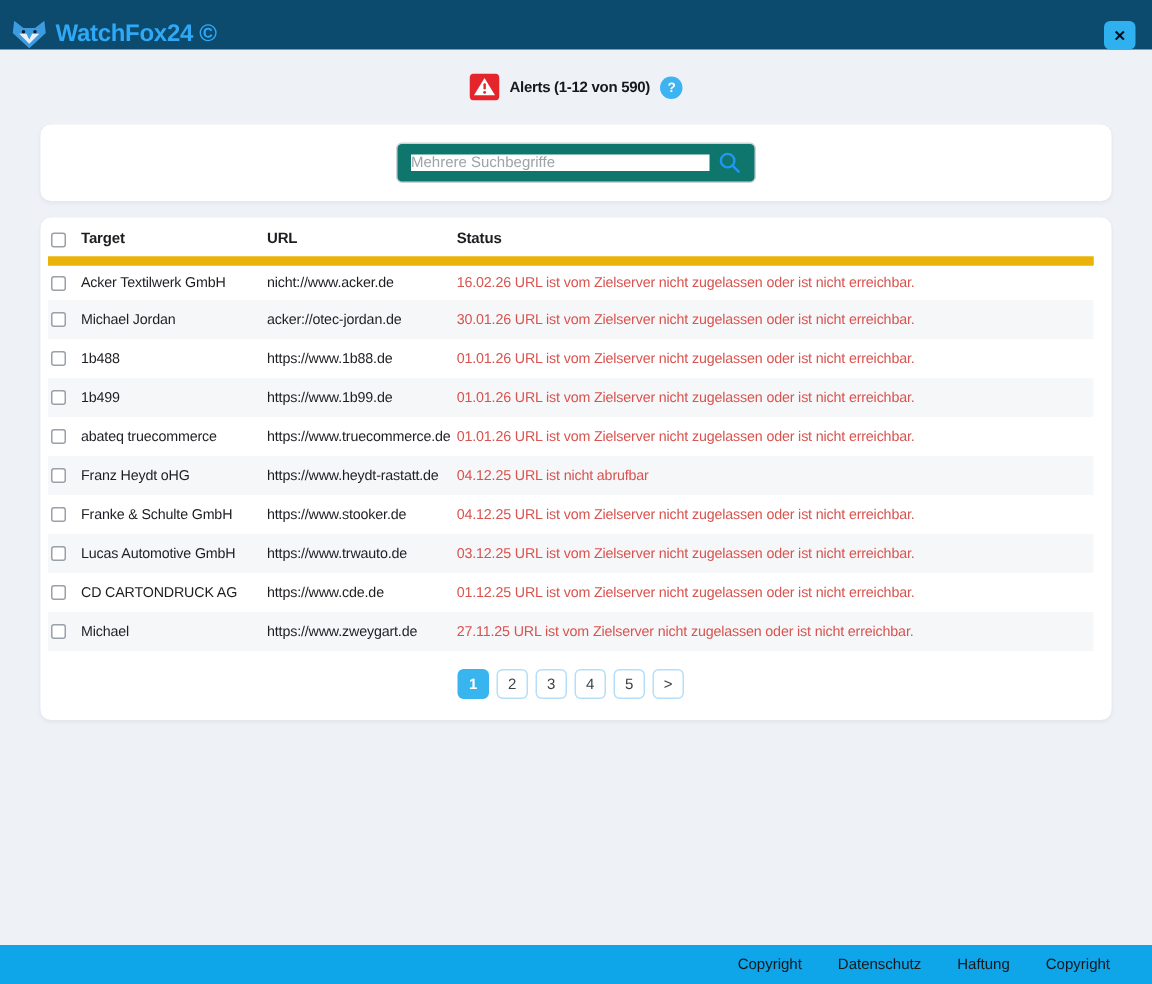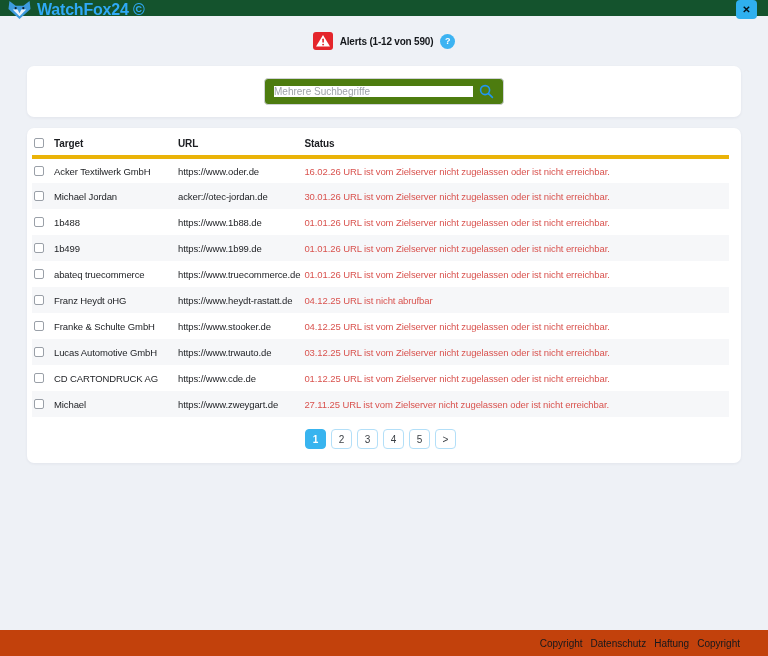--- a/index.html
+++ b/index.html
@@ -5,24 +5,24 @@
   * { box-sizing: border-box; margin: 0; padding: 0; }
   html, body { width: 768px; height: 656px; overflow: hidden; }
   body {
     font-family: "Liberation Sans", sans-serif;
     background: #eef1f6;
     position: relative;
   }
 
   
   .topbar {
-    height: 16px;
-    background: #14532d;
+    height: 33px;
+    background: #0c4a6e;
     display: flex;
-    align-items: flex-start;
+    align-items: flex-end;
     justify-content: space-between;
     padding: 0 11px 0 8px;
   }
   .brand { display: flex; align-items: center; gap: 6px; }
   .brand-name {
     color: #2fa9f5;
     font-size: 16px;
     font-weight: 700;
     letter-spacing: -0.2px;
   }
@@ -66,21 +66,21 @@
   .search-card {
     margin-top: 13px;
     height: 51px;
     display: flex; align-items: center; justify-content: center;
   }
   .search-box {
     width: 240px; height: 27px;
     border: 1px solid #cfd2d6; border-radius: 4px;
     display: flex; align-items: center;
     padding: 0 9px; gap: 6px;
-    background: #4d7c0f;
+    background: #0f766e;
   }
   .search-box input {
     border: none; outline: none; flex: 1;
     font-size: 10px; color: #333;
     font-family: "Liberation Sans", sans-serif;
     min-width: 0;
   }
   .search-box input::placeholder { color: #9ea3a8; }
 
   
@@ -92,21 +92,21 @@
     width: 100%;
     border-collapse: collapse;
     font-size: 9.5px;
     letter-spacing: -0.1px;
     color: #1c1e22;
   }
   thead th {
     text-align: left;
     font-size: 10px; font-weight: 700;
     height: 26px;
-    border-bottom: 4px solid #eab308;
+    border-bottom: 6px solid #eab308;
     padding: 0 2px;
     white-space: nowrap;
   }
   tbody td {
     height: 26px;
     padding: 0 2px;
     white-space: nowrap;
   }
   tbody tr:nth-child(even) { background: #f6f7f9; }
   td.status-cell { color: #d9534f; }
@@ -136,23 +136,23 @@
   }
   .page-btn.active {
     background: #38b4ef; border-color: #38b4ef; color: #fff;
     font-weight: 700;
   }
 
   
   .footer {
     position: absolute; left: 0; right: 0; bottom: 0;
     height: 26px;
-    background: #c2410c;
+    background: #0ea5e9;
     display: flex; align-items: center; justify-content: flex-end;
-    gap: 8px;
+    gap: 24px;
     padding-right: 28px;
     font-size: 10px; color: #15181d;
   }
   .footer span { cursor: pointer; }
 </style>
 </head>
 <body>
 
 <div class="topbar">
   <div class="brand">
@@ -205,21 +205,21 @@
         <th>URL</th>
         <th>Status</th>
       </tr>
     </thead>
     <tbody>
   <tr>
     <td>
       <input type="checkbox" class="cb" style="">
     </td>
     <td>Acker Textilwerk GmbH</td>
-    <td>https://www.oder.de</td>
+    <td>nicht://www.acker.de</td>
     <td class="status-cell">16.02.26 URL ist vom Zielserver nicht zugelassen oder ist nicht erreichbar.</td>
   </tr>
 
   <tr>
     <td>
       <input type="checkbox" class="cb" style="">
     </td>
     <td>Michael Jordan</td>
     <td>acker://otec-jordan.de</td>
     <td class="status-cell">30.01.26 URL ist vom Zielserver nicht zugelassen oder ist nicht erreichbar.</td>

